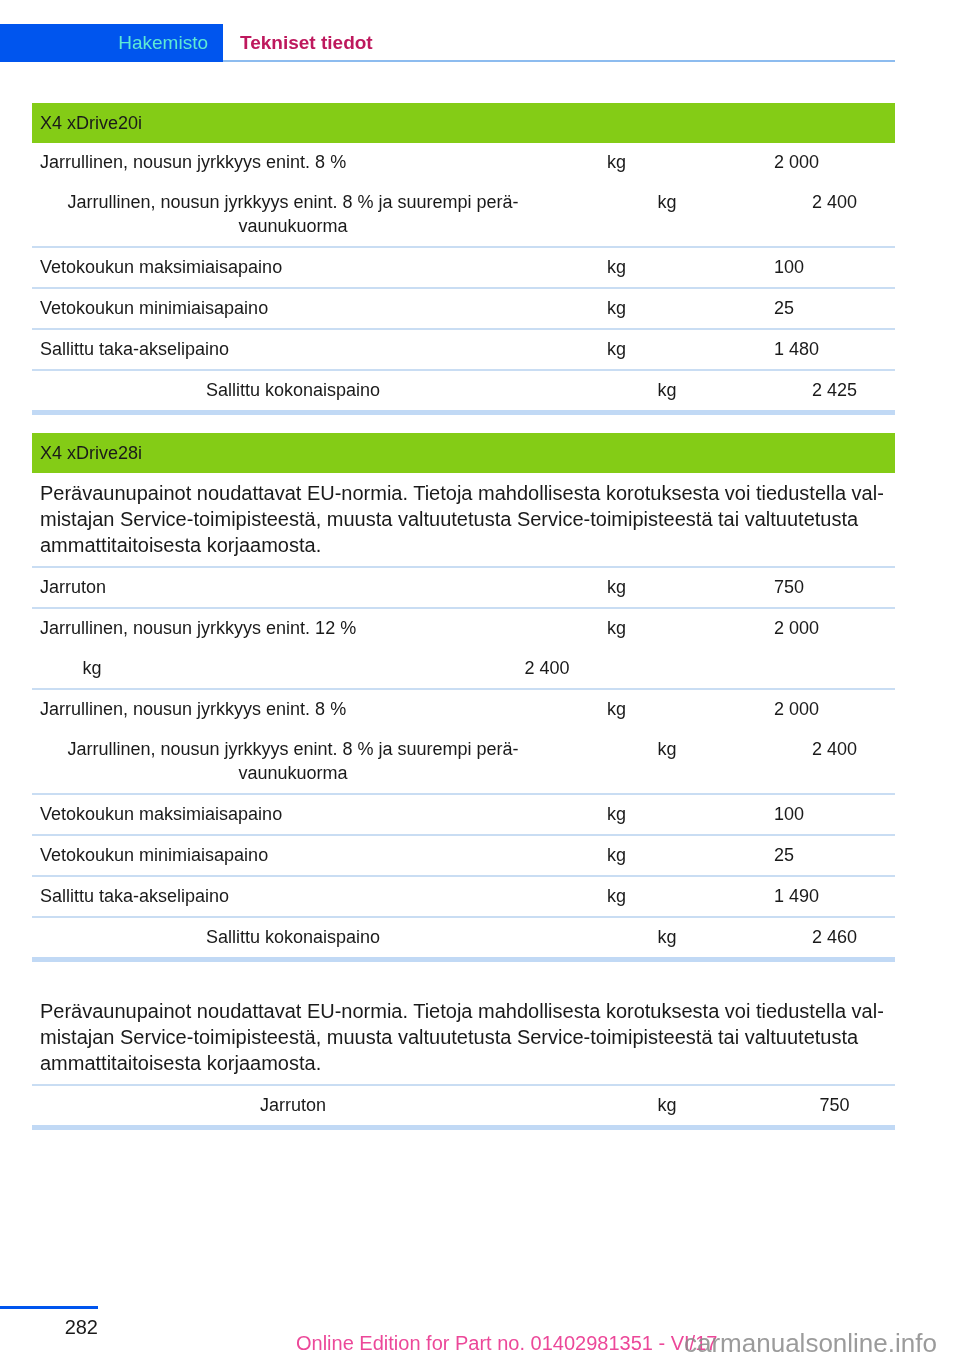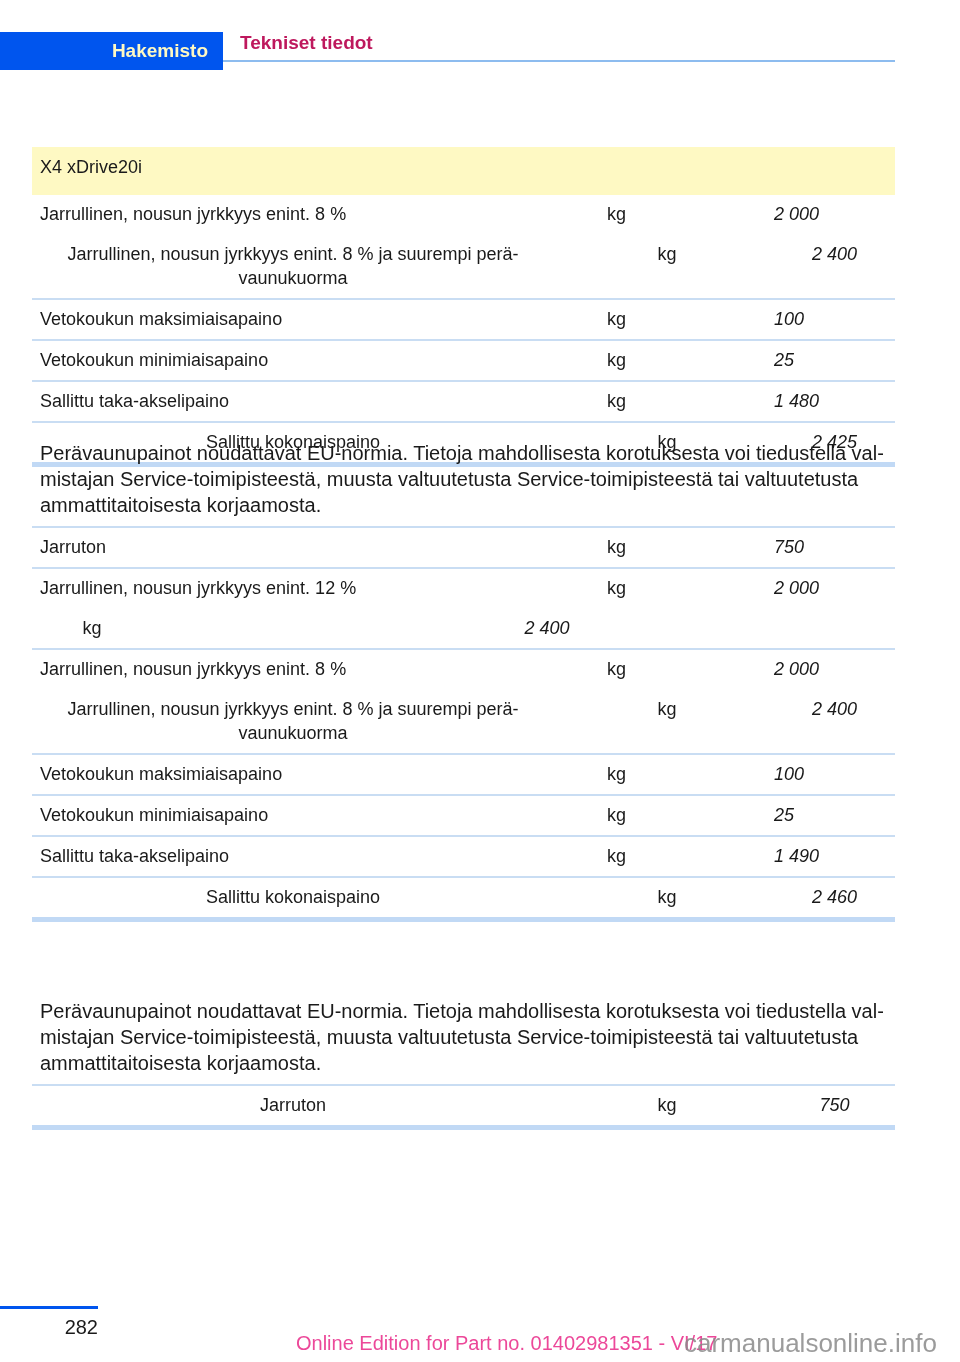--- a/index.html
+++ b/index.html
@@ -9,48 +9,48 @@
       font-family: "Liberation Sans", sans-serif;
       color: #1a1a1a;
       overflow: hidden;
     }
     
     .header {
       position: absolute; left: 0; top: 24px; width: 895px; height: 38px;
       border-bottom: 2px solid #8dbcef;
     }
     .tab-active {
-      position: absolute; left: 0; top: 8px; width: 223px; height: 38px;
-      background: #0055ee; color: #fef9c3;
-      font-weight: bold; font-size: 19px;
+      position: absolute; left: 0; top: 0; width: 223px; height: 38px;
+      background: #0055ee; color: #5eead4;
+      font-weight: normal; font-size: 19px;
       text-align: right; padding-right: 15px; line-height: 38px;
     }
     .tab-inactive {
       position: absolute; left: 240px; top: 0; height: 38px;
       color: #be185d; font-weight: bold; font-size: 19px; line-height: 38px;
     }
     
     .section {
       position: absolute; left: 32px; width: 863px;
     }
     .sec-header {
-      background: #fef9c3; height: 48px; line-height: 40px;
-      padding-left: 8px; font-size: 18px; margin-top: 44px;
+      background: #84cc16; height: 40px; line-height: 40px;
+      padding-left: 8px; font-size: 18px;
     }
     .note {
       padding: 7px 8px 8px 8px; font-size: 20px; line-height: 26px;
       border-bottom: 2px solid #c9ddf3;
     }
     .group { border-bottom: 2px solid #c9ddf3; padding: 7px 0 8px 0; }
     .group.last { border-bottom: 5px solid #c1d9f5; text-align: center; }
     .group .sub { display: flex; font-size: 18px; line-height: 24px; gap: 47px; }
     .group .sub + .sub { margin-top: 16px; text-align: center; }
     .c-label { width: 528px; padding-left: 8px; padding-right: 14px; }
     .c-unit { width: 120px; padding-left: 0; }
-    .c-val { flex: 1; font-style: italic; }
+    .c-val { flex: 1; }
     
     .footer-line {
       position: absolute; left: 0; top: 1306px; width: 98px; height: 3px; background: #0055ee;
     }
     .page-num {
       position: absolute; left: 0; top: 1316px; width: 98px; text-align: right;
       font-size: 20px; color: #1a1a1a;
     }
     .edition {
       position: absolute; left: 270px; top: 1332px; font-size: 20px; color: #ec4899; white-space: nowrap; margin-left: 26px;
@@ -106,20 +106,21 @@
       </div>
       <div class="group last">
         <div class="sub">
           <div class="c-label">Sallittu kokonaispaino</div>
           <div class="c-unit">kg</div>
           <div class="c-val">2 425</div>
         </div>
       </div>
     </div>
     <div class="section" style="top: 433px;">
+      <div class="sec-header">X4 xDrive28i</div>
       <div class="note">Perävaunupainot noudattavat EU-normia. Tietoja mahdollisesta korotuksesta voi tiedustella val­mistajan Service-toimipisteestä, muusta valtuutetusta Service-toimipisteestä tai valtuutetusta ammattitaitoisesta korjaamosta.</div>
       <div class="group">
         <div class="sub">
           <div class="c-label">Jarruton</div>
           <div class="c-unit">kg</div>
           <div class="c-val">750</div>
         </div>
       </div>
       <div class="group">
         <div class="sub">

